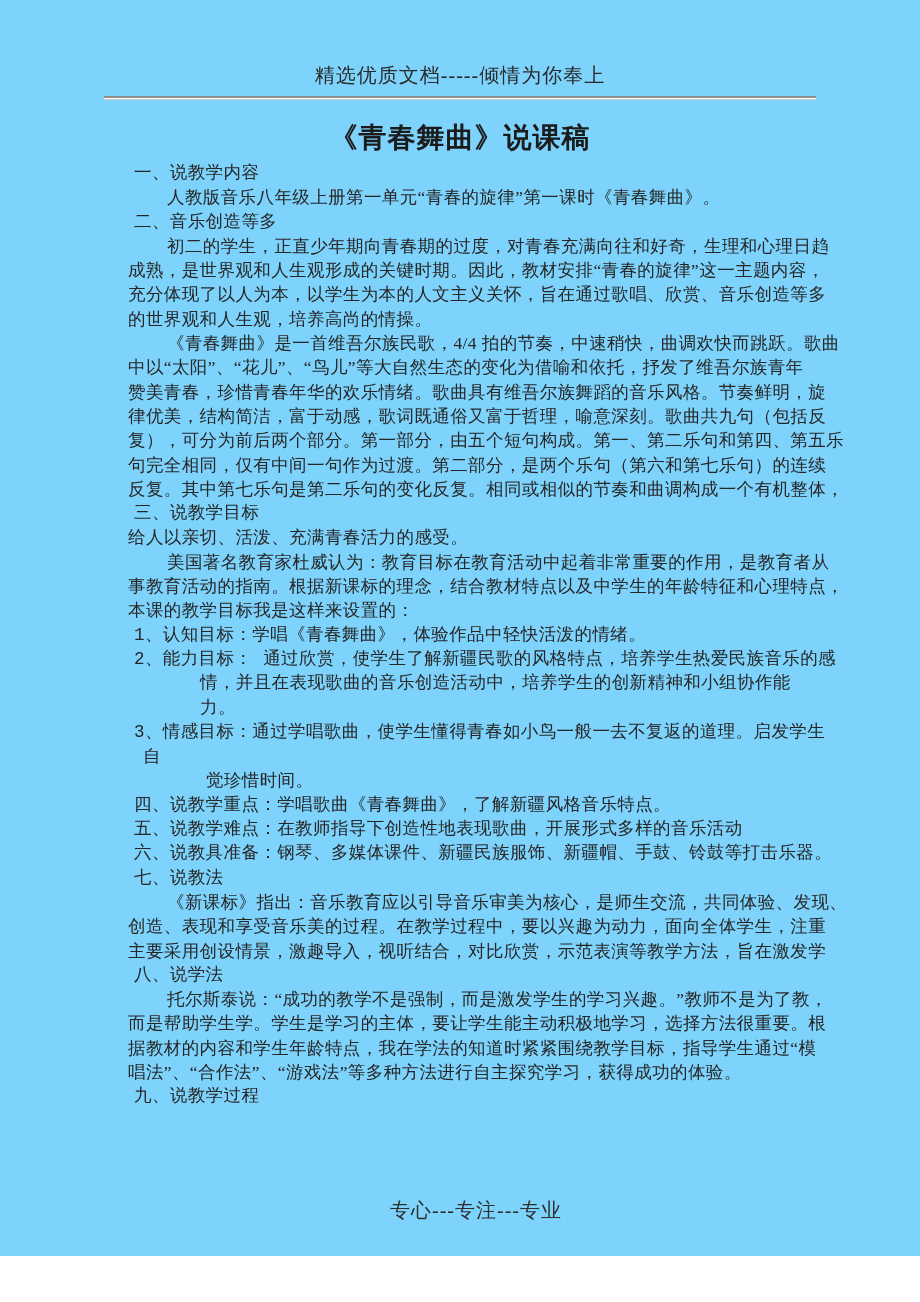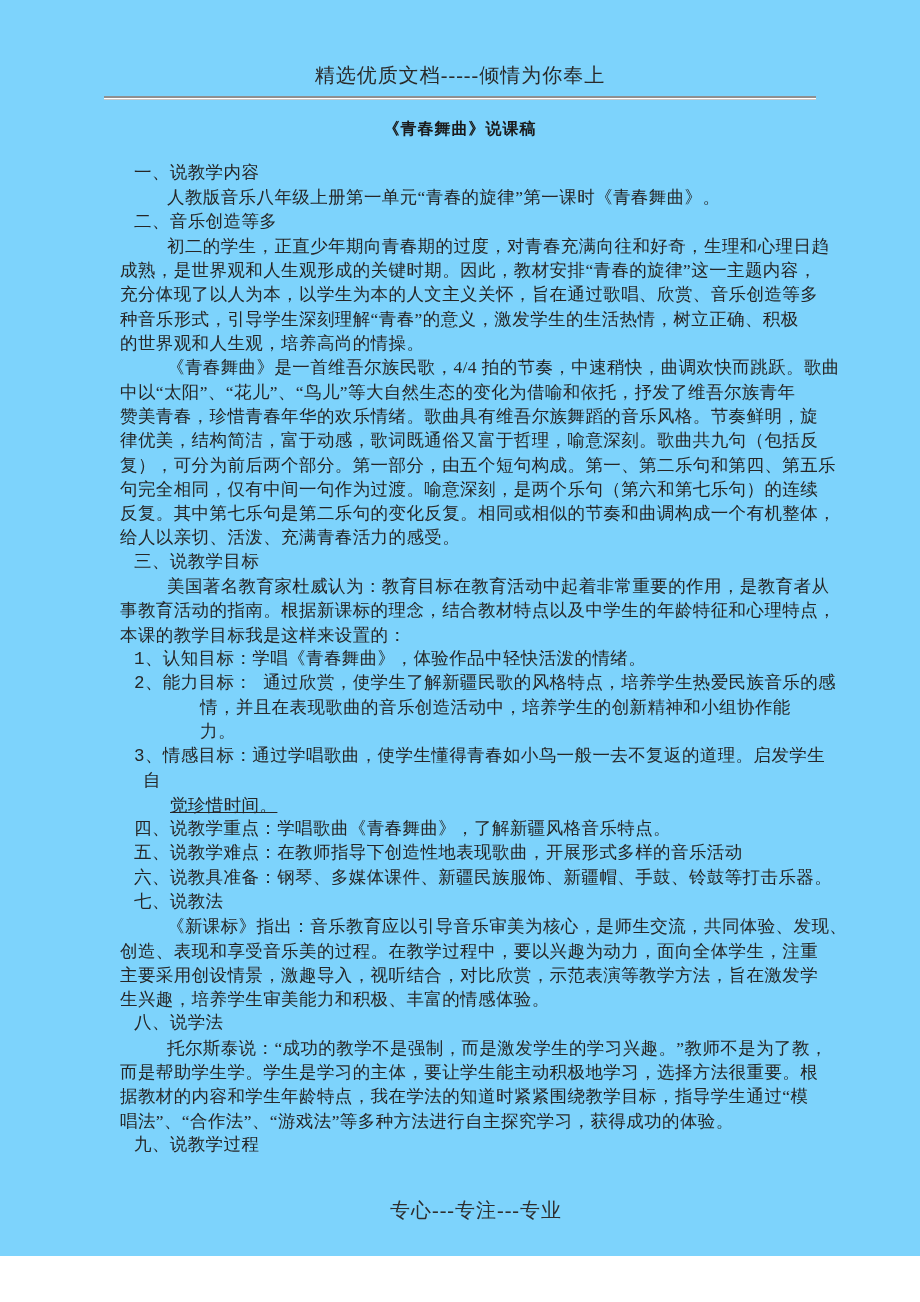--- a/index.html
+++ b/index.html
@@ -36,42 +36,42 @@
     border-top: 2px solid #8f8f8f;
     border-bottom: 1px solid #c9c9c9;
   }
   .doc-title {
     position: absolute;
     top: 119px;
     left: 0;
     width: 100%;
     margin: 0;
     text-align: center;
-    font-size: 16px;
+    font-size: 28px;
     font-weight: bold;
     letter-spacing: 1px;
     color: #1b1b1b;
   }
   .doc-body {
     position: absolute;
     top: 161px;
     left: 112px;
     width: 706px;
     font-size: 17.5px;
     line-height: 24.3px;
     letter-spacing: 0.4px;
     color: #262626;
   }
   .line { white-space: nowrap; }
-  .ind-0 { margin-left: 8px; }
+  .ind-0 { margin-left: 16px; }
   .ind-h { margin-left: 22px; font-family: Liberation Mono, monospace; }
   .ind-p { margin-left: 55px; }
   .ind-a { margin-left: 88px; font-family: Liberation Mono, monospace; }
   .ind-b { margin-left: 31px; }
-  .ind-c { margin-left: 58px; text-decoration: underline; }
+  .ind-c { margin-left: 94px; }
   .footer-text {
     position: absolute;
     top: 1197px;
     left: 16px;
     width: 100%;
     text-align: center;
     font-size: 20px;
     letter-spacing: 1px;
     color: #2e2e2e;
   }
@@ -83,49 +83,47 @@
   <div class="header-text">精选优质文档-----倾情为你奉上</div>
   <div class="header-rule"></div>
   <h1 class="doc-title">《青春舞曲》说课稿</h1>
   <div class="doc-body" id="doc-body">
       <div class="line ind-h">一、说教学内容</div>
       <div class="line ind-p">人教版音乐八年级上册第一单元“青春的旋律”第一课时《青春舞曲》。</div>
       <div class="line ind-h">二、音乐创造等多</div>
       <div class="line ind-p">初二的学生，正直少年期向青春期的过度，对青春充满向往和好奇，生理和心理日趋</div>
       <div class="line ind-0">成熟，是世界观和人生观形成的关键时期。因此，教材安排“青春的旋律”这一主题内容，</div>
       <div class="line ind-0">充分体现了以人为本，以学生为本的人文主义关怀，旨在通过歌唱、欣赏、音乐创造等多</div>
-      <div class="line ind-0">种音乐形式，引导学生深刻理解“青春”的意义，激发学生的生活热情，树立正确、积极</div>
       <div class="line ind-0">的世界观和人生观，培养高尚的情操。</div>
       <div class="line ind-p">《青春舞曲》是一首维吾尔族民歌，4/4 拍的节奏，中速稍快，曲调欢快而跳跃。歌曲</div>
       <div class="line ind-0">中以“太阳”、“花儿”、“鸟儿”等大自然生态的变化为借喻和依托，抒发了维吾尔族青年</div>
       <div class="line ind-0">赞美青春，珍惜青春年华的欢乐情绪。歌曲具有维吾尔族舞蹈的音乐风格。节奏鲜明，旋</div>
       <div class="line ind-0">律优美，结构简洁，富于动感，歌词既通俗又富于哲理，喻意深刻。歌曲共九句（包括反</div>
       <div class="line ind-0">复），可分为前后两个部分。第一部分，由五个短句构成。第一、第二乐句和第四、第五乐</div>
-      <div class="line ind-0">句完全相同，仅有中间一句作为过渡。喻意深刻，是两个乐句（第六和第七乐句）的连续</div>
+      <div class="line ind-0">句完全相同，仅有中间一句作为过渡。第二部分，是两个乐句（第六和第七乐句）的连续</div>
       <div class="line ind-0">反复。其中第七乐句是第二乐句的变化反复。相同或相似的节奏和曲调构成一个有机整体，</div>
+      <div class="line ind-h">三、说教学目标</div>
       <div class="line ind-0">给人以亲切、活泼、充满青春活力的感受。</div>
-      <div class="line ind-h">三、说教学目标</div>
       <div class="line ind-p">美国著名教育家杜威认为：教育目标在教育活动中起着非常重要的作用，是教育者从</div>
       <div class="line ind-0">事教育活动的指南。根据新课标的理念，结合教材特点以及中学生的年龄特征和心理特点，</div>
       <div class="line ind-0">本课的教学目标我是这样来设置的：</div>
       <div class="line ind-h">1、认知目标：学唱《青春舞曲》，体验作品中轻快活泼的情绪。</div>
       <div class="line ind-h">2、能力目标： 通过欣赏，使学生了解新疆民歌的风格特点，培养学生热爱民族音乐的感</div>
       <div class="line ind-a">情，并且在表现歌曲的音乐创造活动中，培养学生的创新精神和小组协作能</div>
       <div class="line ind-a">力。</div>
       <div class="line ind-h">3、情感目标：通过学唱歌曲，使学生懂得青春如小鸟一般一去不复返的道理。启发学生</div>
       <div class="line ind-b">自</div>
       <div class="line ind-c">觉珍惜时间。</div>
       <div class="line ind-h">四、说教学重点：学唱歌曲《青春舞曲》，了解新疆风格音乐特点。</div>
       <div class="line ind-h">五、说教学难点：在教师指导下创造性地表现歌曲，开展形式多样的音乐活动</div>
       <div class="line ind-h">六、说教具准备：钢琴、多媒体课件、新疆民族服饰、新疆帽、手鼓、铃鼓等打击乐器。</div>
       <div class="line ind-h">七、说教法</div>
       <div class="line ind-p">《新课标》指出：音乐教育应以引导音乐审美为核心，是师生交流，共同体验、发现、</div>
       <div class="line ind-0">创造、表现和享受音乐美的过程。在教学过程中，要以兴趣为动力，面向全体学生，注重</div>
       <div class="line ind-0">主要采用创设情景，激趣导入，视听结合，对比欣赏，示范表演等教学方法，旨在激发学</div>
-      <div class="line ind-0">生兴趣，培养学生审美能力和积极、丰富的情感体验。</div>
       <div class="line ind-h">八、说学法</div>
       <div class="line ind-p">托尔斯泰说：“成功的教学不是强制，而是激发学生的学习兴趣。”教师不是为了教，</div>
       <div class="line ind-0">而是帮助学生学。学生是学习的主体，要让学生能主动积极地学习，选择方法很重要。根</div>
       <div class="line ind-0">据教材的内容和学生年龄特点，我在学法的知道时紧紧围绕教学目标，指导学生通过“模</div>
       <div class="line ind-0">唱法”、“合作法”、“游戏法”等多种方法进行自主探究学习，获得成功的体验。</div>
       <div class="line ind-h">九、说教学过程</div>
     </div>
   <div class="footer-text">专心---专注---专业</div>
 </div>
 

